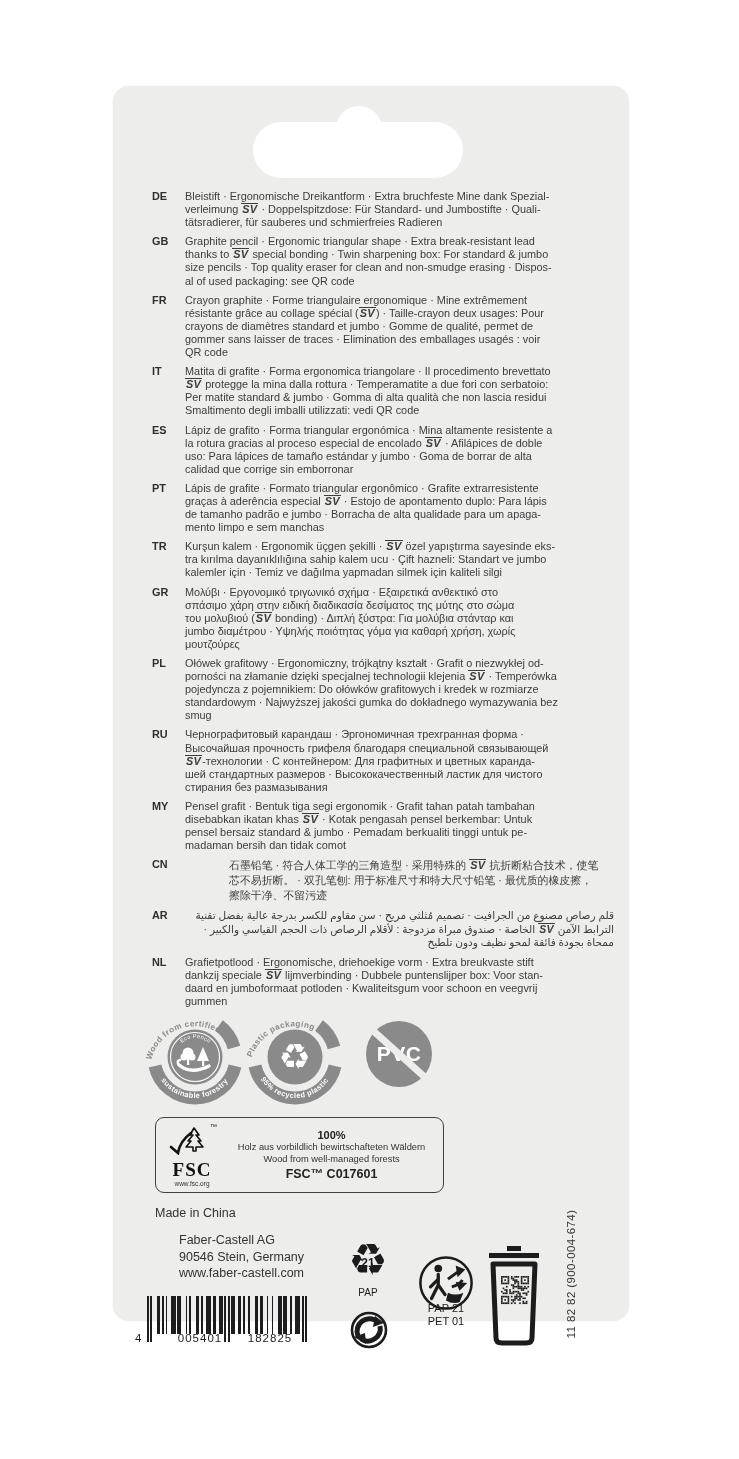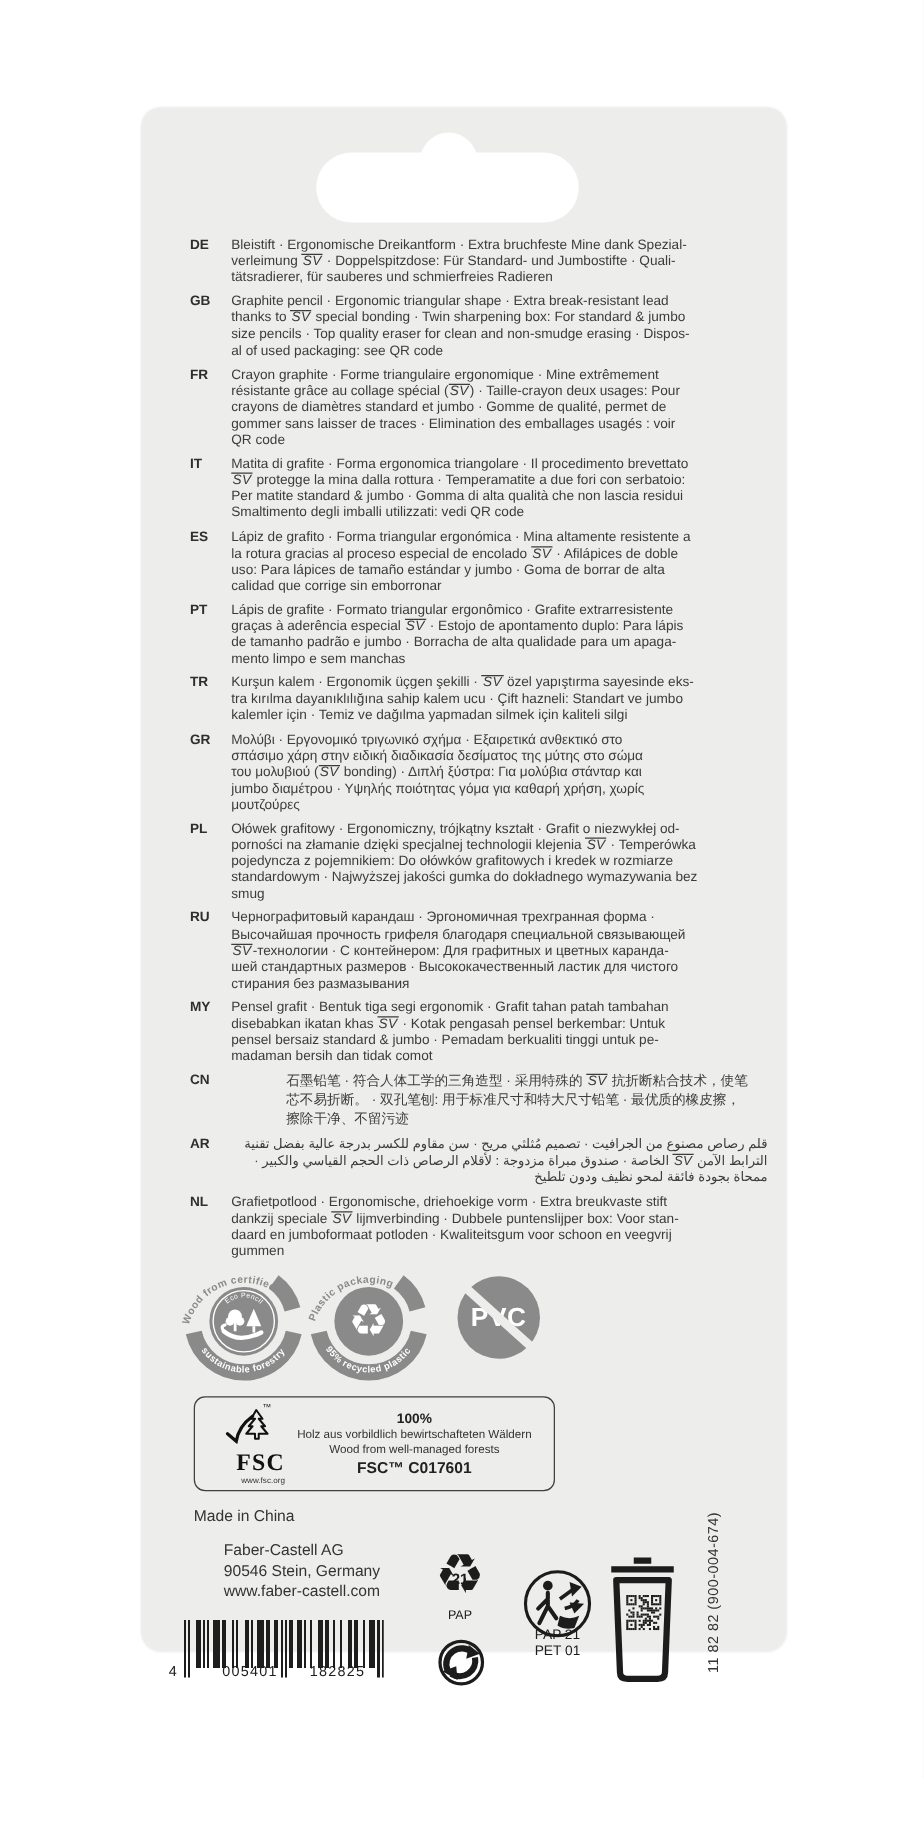--- a/index.html
+++ b/index.html
@@ -16,33 +16,33 @@
   .hang-hole{position:absolute;left:140px;top:36px;width:210px;height:56px;background:#ffffff;border-radius:28px;}
   .hang-hole-bump{position:absolute;left:223px;top:20px;width:46px;height:46px;background:#ffffff;border-radius:50%;}
 
   
   .langs{position:absolute;left:39px;top:104px;width:462px;}
   .lang-row{display:grid;grid-template-columns:33px 1fr;margin-bottom:6px;}
   .lang-code{font-weight:bold;font-size:10.9px;line-height:13.1px;color:#2e2e2e;}
   .lang-text{font-size:10.9px;line-height:13.1px;white-space:pre-line;color:#3c3c3c;}
   .lang-row.cn .lang-text{line-height:14.8px;margin-left:44px;}
   .lang-row.ar .lang-text{direction:rtl;text-align:right;line-height:13.8px;font-size:10.5px;}
-  .sv{font-weight:normal;font-style:italic;display:inline-block;border-top:1.6px solid currentColor;line-height:1;padding:0 1px;letter-spacing:0.3px;}
+  .sv{font-weight:bold;font-style:italic;display:inline-block;border-top:1.6px solid currentColor;line-height:1;padding:0 1px;letter-spacing:0.3px;}
 
   
   .badge{position:absolute;width:100px;height:100px;}
   .badge svg{width:100%;height:100%;}
 
   
   .fsc-box{
     position:absolute;left:42px;top:1031px;width:287px;height:74px;
     border:1.6px solid #3f3f3f;border-radius:9px;background:#ededec;
     display:flex;align-items:center;
   }
-  .fsc-left{width:72px;text-align:right;position:relative;padding-top:2px;}
+  .fsc-left{width:72px;text-align:center;position:relative;padding-top:2px;}
   .fsc-logo-tm{position:absolute;left:54px;top:0px;font-size:7px;color:#222;}
   .fsc-acronym{font-family:"Liberation Serif","DejaVu Serif",serif;font-weight:bold;font-size:19px;letter-spacing:1px;color:#111;line-height:1;margin-top:1px;}
   .fsc-url{font-size:6.5px;color:#333;margin-top:1px;}
   .fsc-right{flex:1;text-align:center;padding-right:8px;}
   .fsc-percent{font-weight:bold;font-size:11px;color:#222;}
   .fsc-line{font-size:9.3px;color:#333;line-height:12px;}
   .fsc-code{font-weight:bold;font-size:12.5px;color:#222;margin-top:2px;}
 
   
   .made-in{position:absolute;left:42px;top:1120px;font-size:12.5px;color:#333;}

